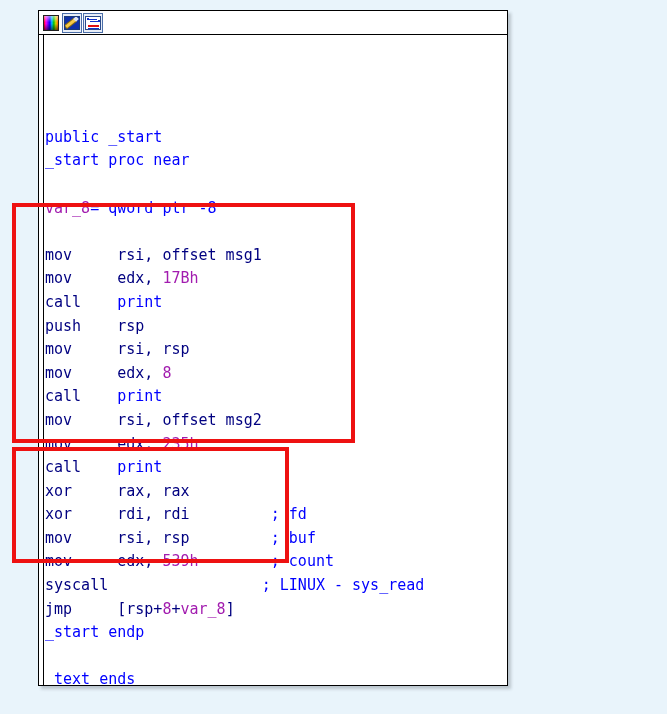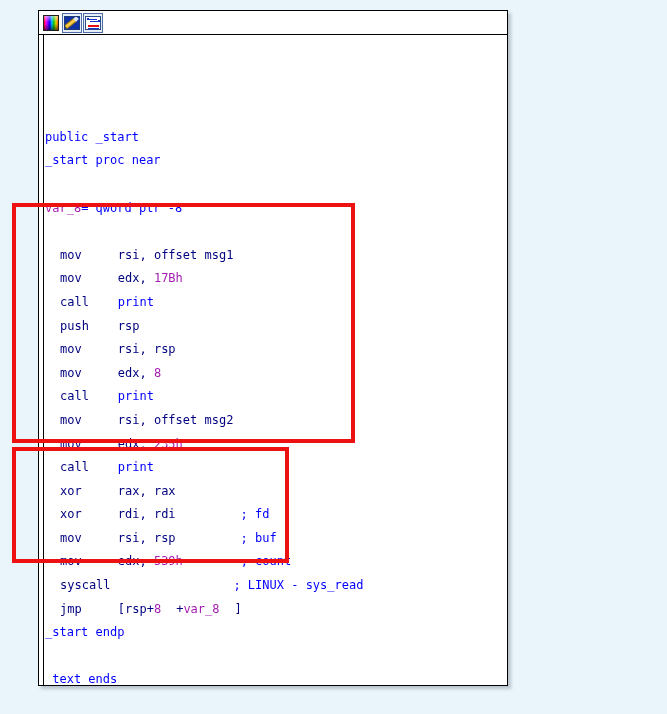--- a/index.html
+++ b/index.html
@@ -129,29 +129,29 @@
     left: 4px; top: 0; bottom: 0;
     width: 1px;
     background: #000000;
   }
   #code-listing {
     position: absolute;
     left: 6px;
     top: 20px;
     right: 0;
     font-family: "DejaVu Sans Mono", monospace;
-    font-size: 12px;
+    font-size: 15px;
     line-height: 23.6px;
     white-space: pre;
   }
   .code-line {
     height: 23.6px;
     white-space: pre;
   }
-  .tk-navy   { color: #000080; padding-left: 15px; }
+  .tk-navy   { color: #000080; }
   .tk-blue   { color: #0000ff; }
   .tk-green  { color: #a21caf; }
 
   
   .annot-box {
     position: absolute;
     border: 4px solid #ee1111;
     box-sizing: border-box;
     background: transparent;
     pointer-events: none;

